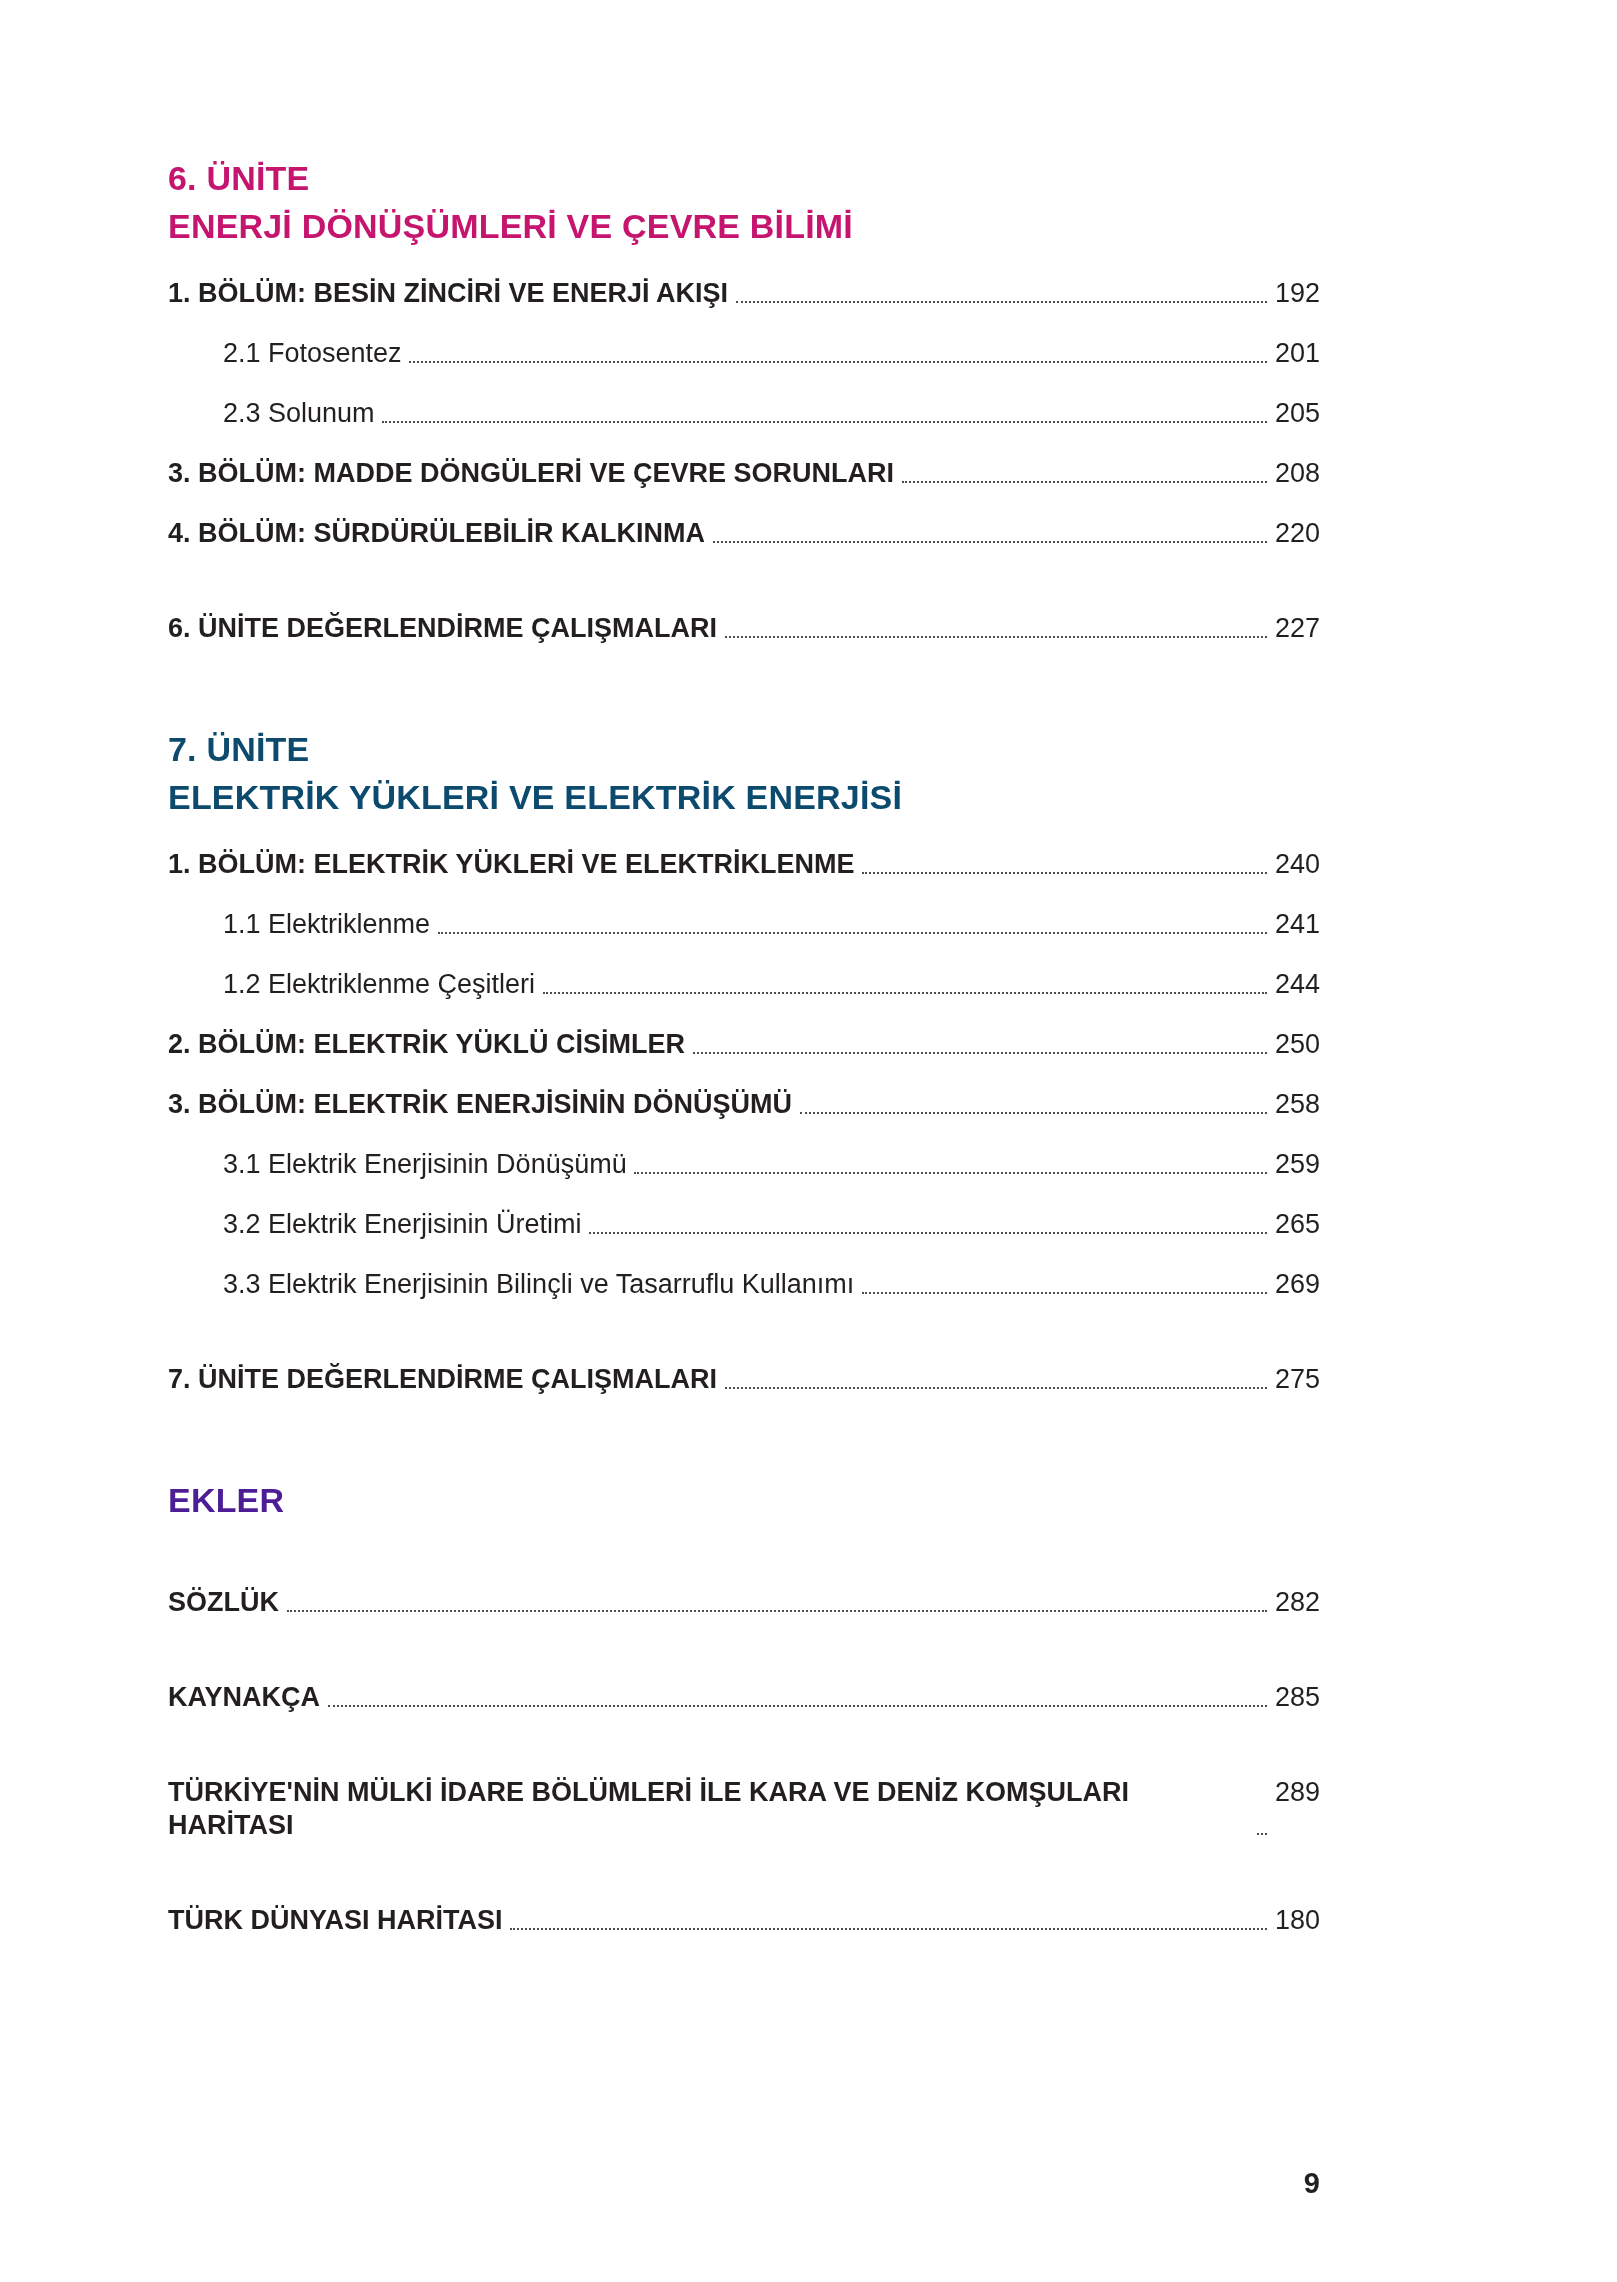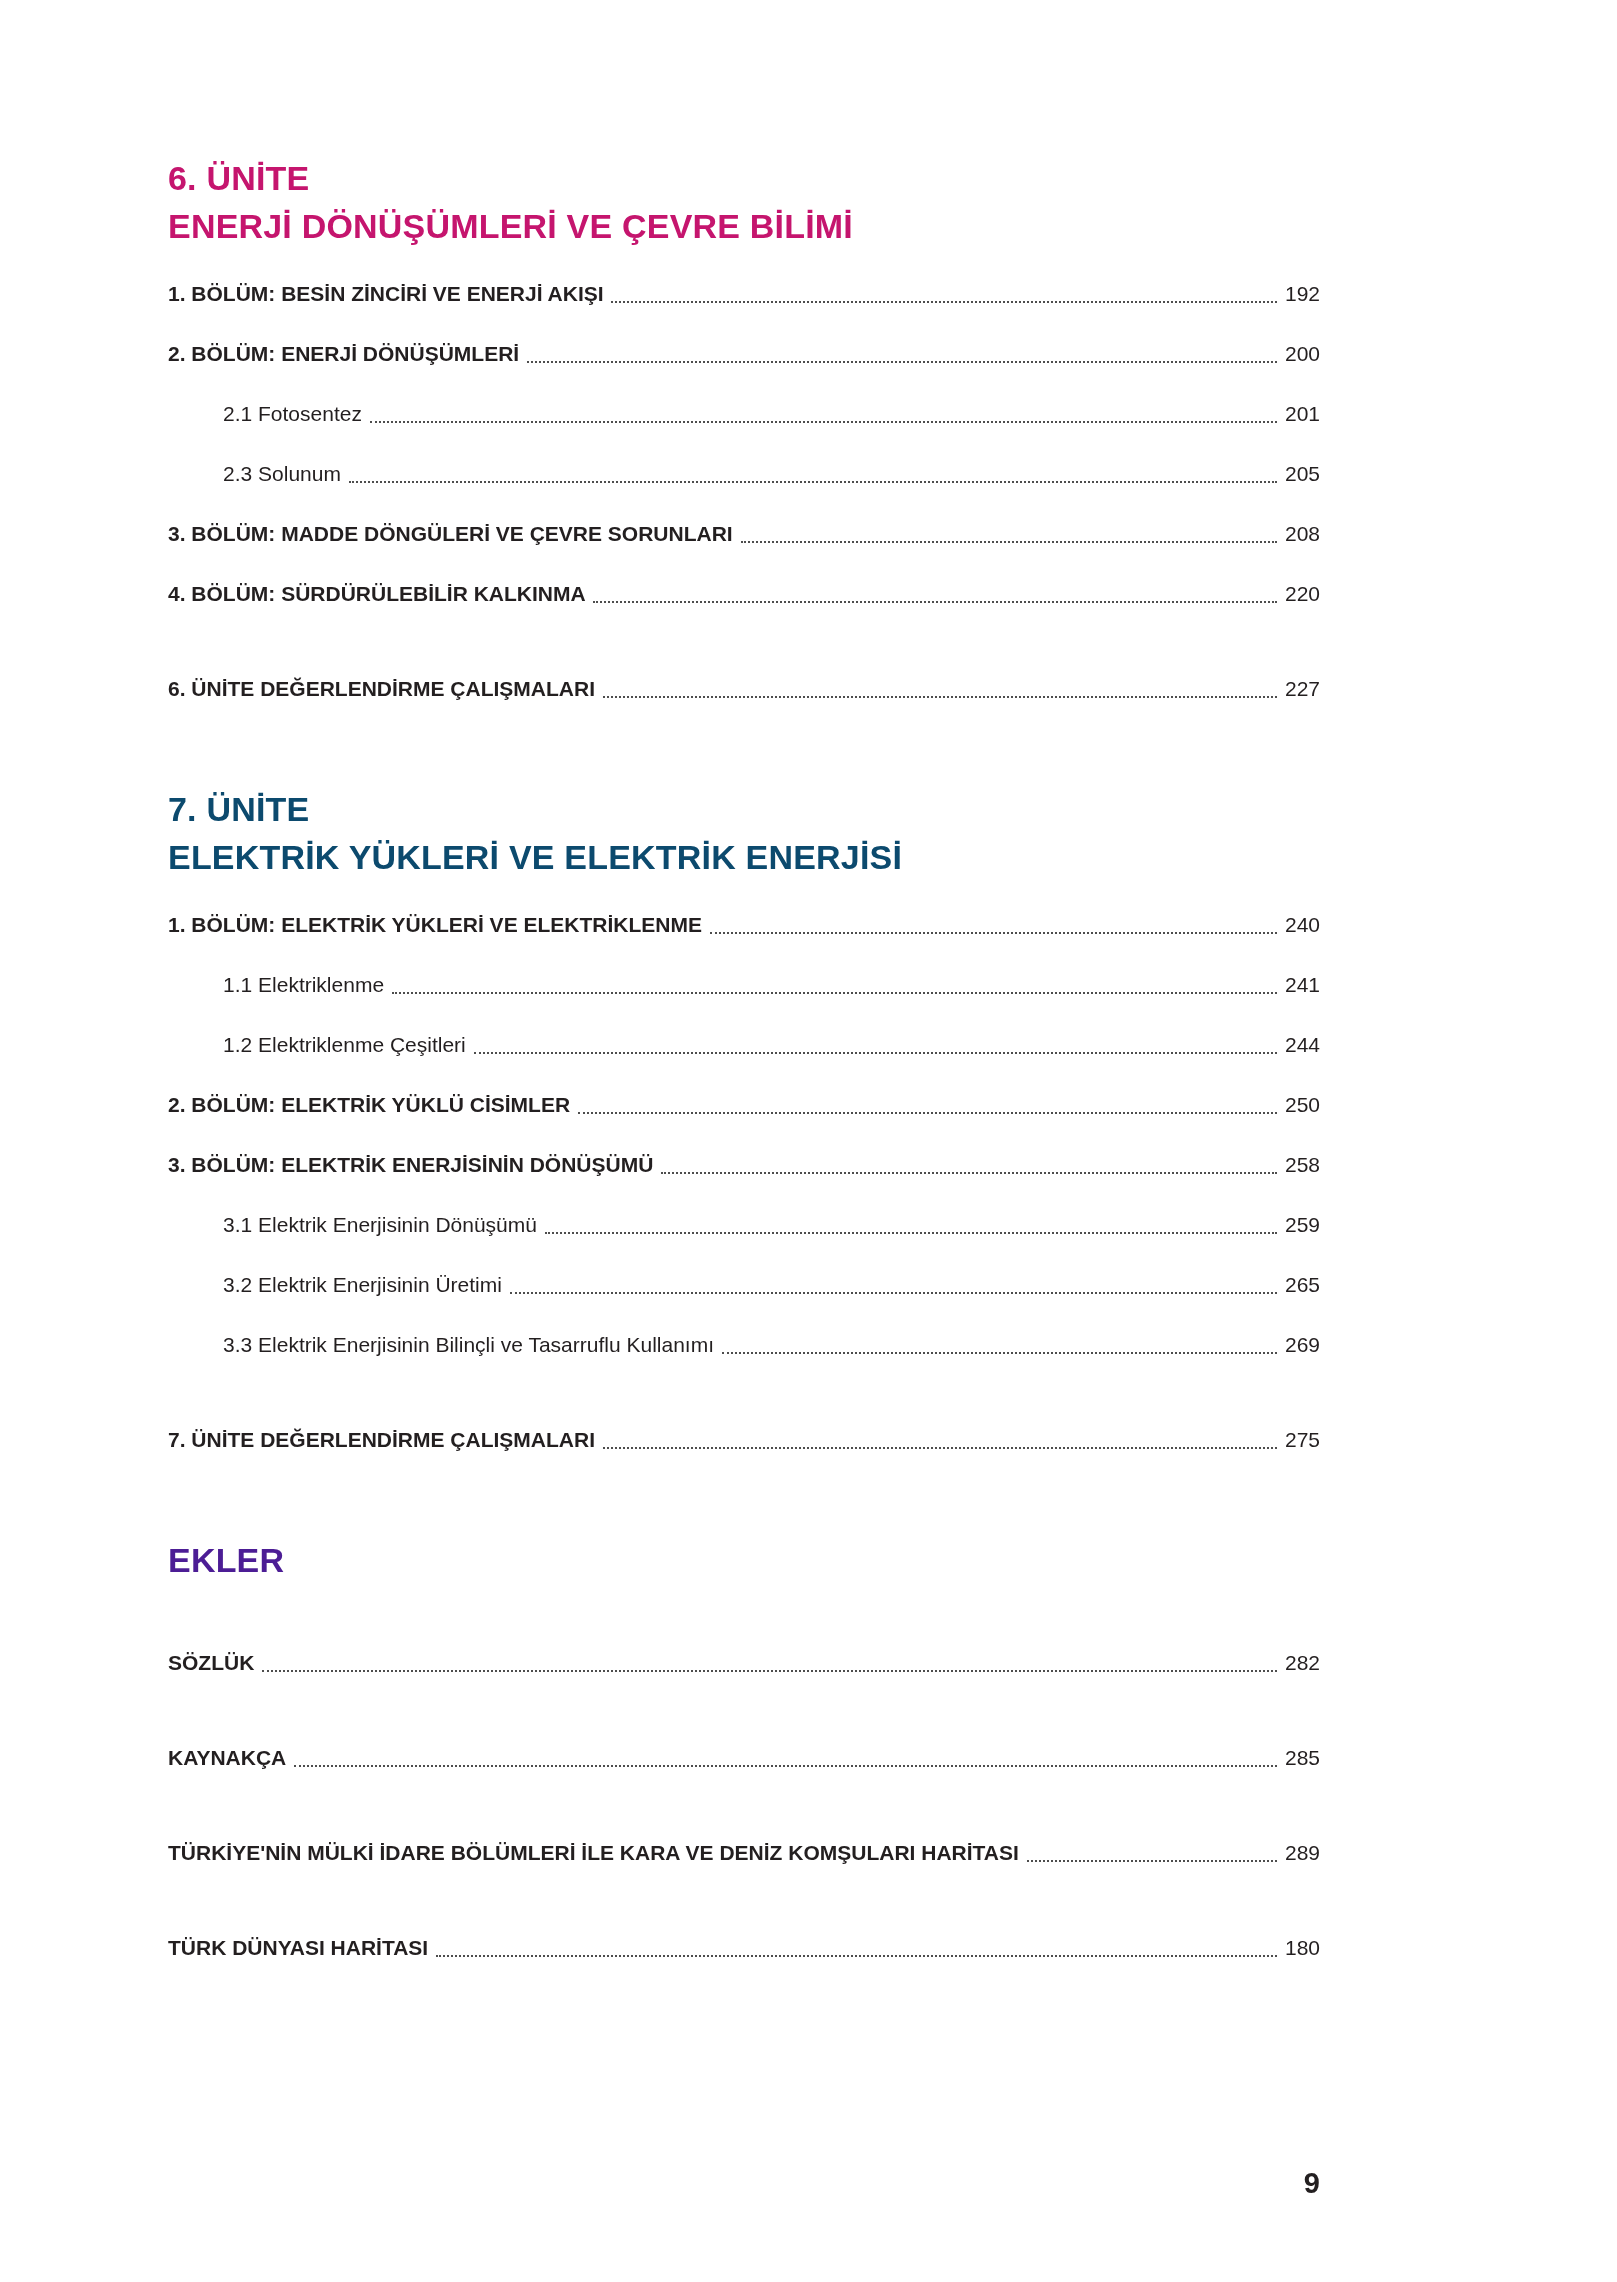--- a/index.html
+++ b/index.html
@@ -26,21 +26,21 @@
     flex-direction: column;
     font-size: 34px;
     font-weight: bold;
     line-height: 48px;
     margin-bottom: 15.6px;
     letter-spacing: 0.2px;
   }
   .toc-row {
     display: flex;
     align-items: baseline;
-    font-size: 21px;
+    font-size: 27px;
     line-height: 33px;
     margin-top: 27px;
   }
   .toc-row.chapter .toc-label { font-weight: bold; }
   .toc-row.sub { padding-left: 55px; }
   .toc-row.gap-before { margin-top: 62px; }
   .toc-label { white-space: pre-wrap; }
   .leader {
     flex: 1;
     min-width: 9.8px;
@@ -67,25 +67,20 @@
   <main class="content">
       <section class="toc-section">
         <h2 class="unit-heading" style="color: rgb(197, 21, 110);">
           <span class="unit-heading-line">6. ÜNİTE</span>
           <span class="unit-heading-line">ENERJİ DÖNÜŞÜMLERİ VE ÇEVRE BİLİMİ</span>
         </h2>
         <div class="toc-row chapter">
           <span class="toc-label">1. BÖLÜM: BESİN ZİNCİRİ VE ENERJİ AKIŞI</span>
           <span class="leader"></span>
           <span class="toc-page">192</span>
-        </div>
-        <div class="toc-row chapter">
-          <span class="toc-label">2. BÖLÜM: ENERJİ DÖNÜŞÜMLERİ</span>
-          <span class="leader"></span>
-          <span class="toc-page">200</span>
         </div>
         <div class="toc-row sub">
           <span class="toc-label">2.1 Fotosentez</span>
           <span class="leader"></span>
           <span class="toc-page">201</span>
         </div>
         <div class="toc-row sub">
           <span class="toc-label">2.3 Solunum</span>
           <span class="leader"></span>
           <span class="toc-page">205</span>

